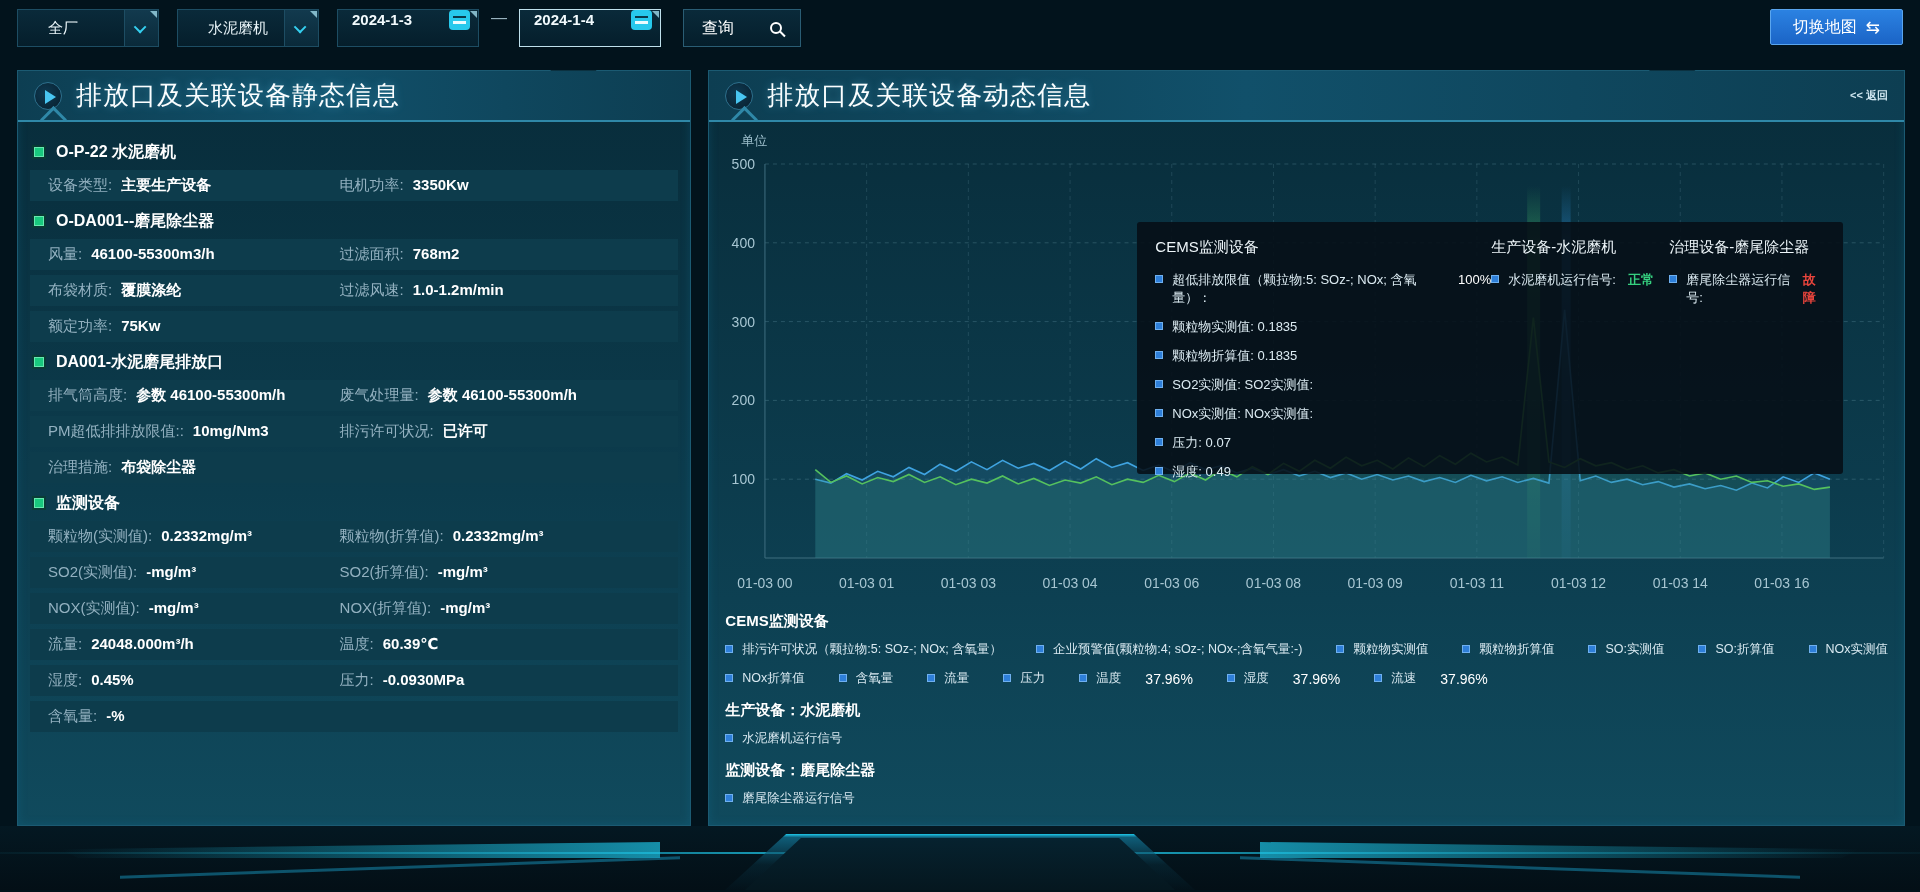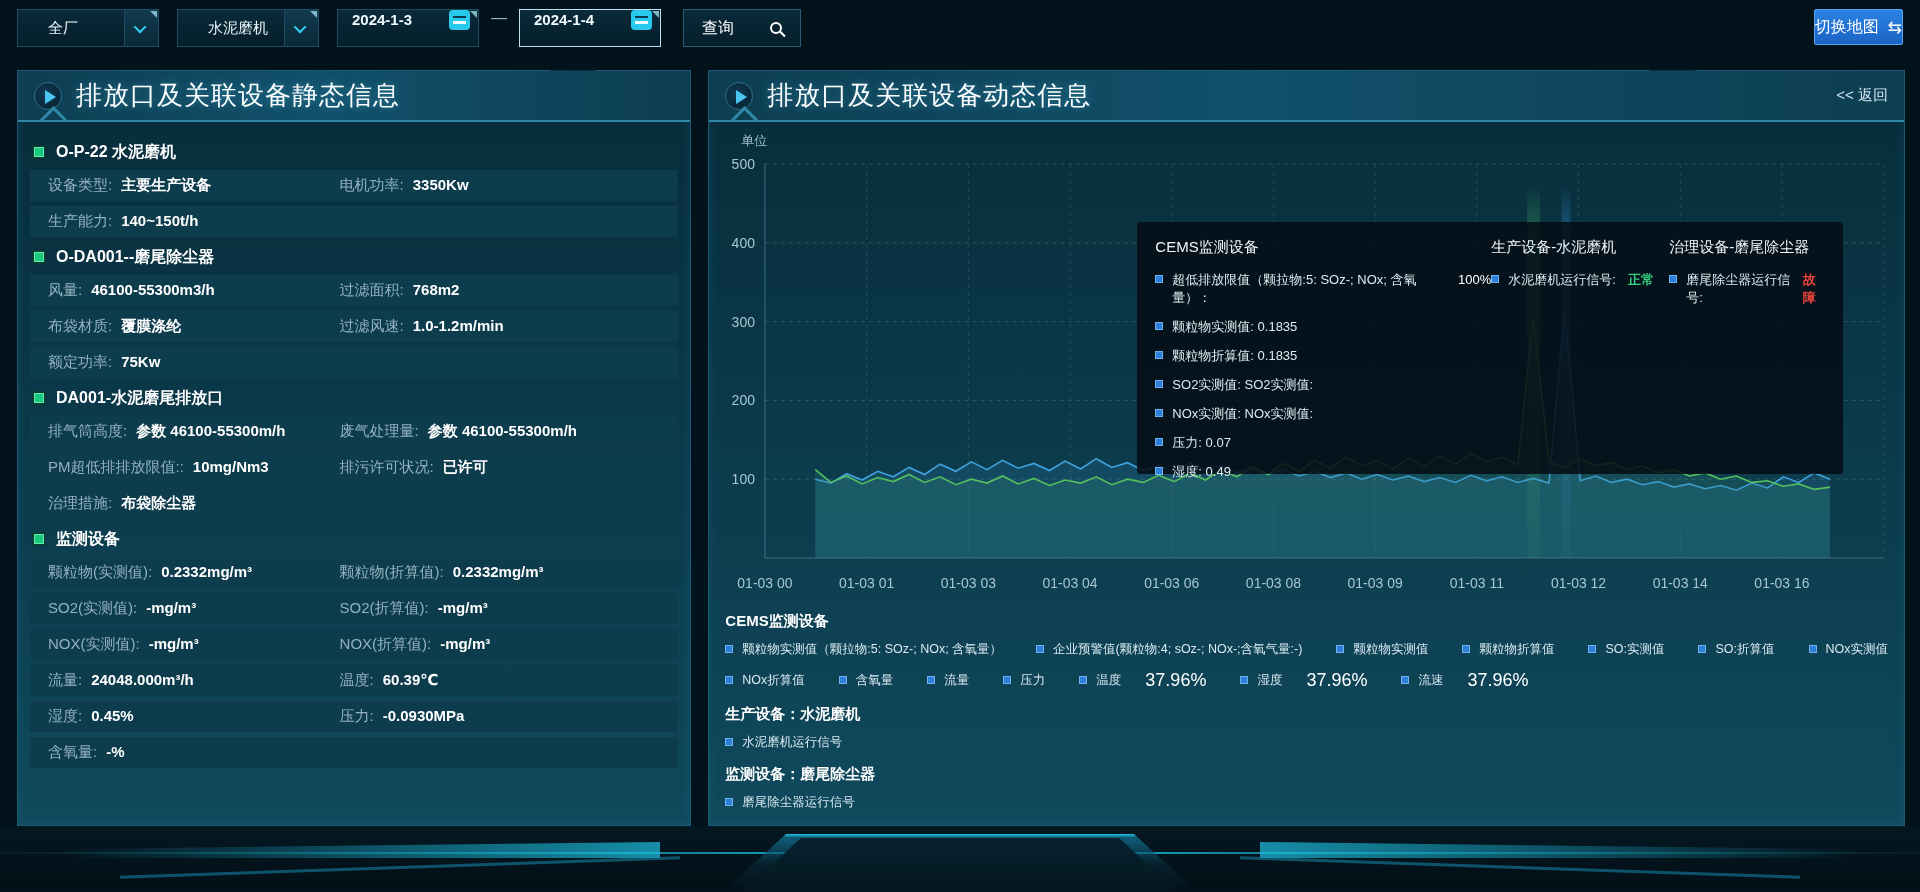--- a/index.html
+++ b/index.html
@@ -29,21 +29,21 @@
   .cal { width:21px; height:20px; background:#27c9ec; border-radius:4px; position:relative; }
   .cal:before { content:''; position:absolute; left:4px; right:4px; top:6px; height:2px; background:#0a3a4a; }
   .cal:after  { content:''; position:absolute; left:4px; right:4px; top:11px; height:3px; background:#eafcff; }
   .date-sep { margin:0 12px; color:#9db8c4; font-size:16px; }
   .query-btn { width:118px; margin-left:22px; padding:0 18px; justify-content:space-between;
     border-color:#2a5d74; cursor:pointer; }
   .query-btn .q-label { font-size:16px; color:#ffffff; }
   .mag { width:12px; height:12px; border:2px solid #fff; border-radius:50%; position:relative; }
   .mag:after { content:''; position:absolute; width:7px; height:2px; background:#fff;
     transform:rotate(45deg); right:-6px; bottom:-3px; }
-  .switch-btn { margin-left:auto; height:36px; padding:0 0; display:flex; align-items:center; gap:9px;
+  .switch-btn { margin-left:auto; height:36px; padding:0 22px; display:flex; align-items:center; gap:9px;
     background:linear-gradient(180deg,#2b82e2 0%,#1b64c6 100%); border:1px solid #5aa5ee;
     border-radius:2px; cursor:pointer; }
   .switch-btn .s-label { font-size:16px; color:#fff; }
   .switch-btn .s-icon { font-size:17px; color:#fff; }
 
   
   .main { display:flex; gap:17px; padding:2px 15px 0 17px; height:758px; }
   .panel { position:relative; border:1px solid #1b5a72;
     background:linear-gradient(180deg,#082c3a 0%,#0d4052 70%,#104a5d 100%);
     box-shadow:0 0 10px rgba(20,120,160,.25) inset; }
@@ -58,21 +58,21 @@
   .panel-header:after { content:''; position:absolute; left:26px; bottom:-9px;
     width:16px; height:16px; border-top:3px solid #2f88a8; border-left:3px solid #2f88a8;
     transform:rotate(45deg); background:transparent; }
   .play-icon { width:28px; height:28px; border-radius:50%; flex:0 0 28px;
     background:radial-gradient(circle at 40% 40%, #0e3a52, #081e2c); border:1px solid #2d6f8c;
     position:relative; margin-right:14px; }
   .play-icon:after { content:''; position:absolute; left:10px; top:7px;
     border-left:11px solid #49c6f2; border-top:7px solid transparent; border-bottom:7px solid transparent; }
   .panel-title { font-size:26px; font-weight:500; letter-spacing:1px; color:#fbfeff;
     text-shadow:0 0 8px rgba(90,200,240,.45); }
-  .back-link { margin-left:auto; font-size:15px; color:#cfe6f0; cursor:pointer; }
+  .back-link { margin-left:auto; font-size:11px; color:#cfe6f0; cursor:pointer;font-weight:bold; }
 
   
   .left-body { padding:10px 12px 0 12px; }
   .section-row { display:flex; align-items:center; height:30px; margin:5px 0 3px 4px; }
   .bullet { width:10px; height:10px; background:#19c97e; border:1px solid #67eab0;
     box-shadow:0 0 0 2px rgba(10,60,50,.8); margin-right:12px; }
   .section-title { font-size:16px; font-weight:700; color:#ffffff; }
   .info-row { background:#0d3c4c; min-height:31px; display:flex; align-items:center;
     padding:5px 10px 5px 18px; margin-bottom:5px; }
   .cell { width:47%; display:flex; align-items:flex-start; }
@@ -97,21 +97,21 @@
   .tt-text { font-size:13px; color:#dcebf2; }
   .tt-val { font-size:13px; color:#ffffff; margin-left:25px; }
   .sig-val { font-size:13px; margin-left:12px; font-weight:700; }
 
   
   .legend-area { padding:4px 16px 0 16px; }
   .lg-head { font-size:15px; font-weight:700; color:#ffffff; margin:6px 0 10px; }
   .lg-row { display:flex; align-items:center; flex-wrap:nowrap; gap:34px; margin-bottom:12px; }
   .legend-item { display:flex; align-items:center; cursor:pointer; white-space:nowrap; }
   .legend-item .lg-label { font-size:12.5px; color:#d9e9f1; }
-  .legend-item .lg-value { font-size:18px; color:#ffffff; margin-left:24px; }
+  .legend-item .lg-value { font-size:14px; color:#ffffff; margin-left:24px; }
   .lg-sec-head { font-size:15px; font-weight:700; color:#ffffff; margin:14px 0 10px; }
   .lg-single { margin-bottom:4px; }
 
   
   .footer { position:relative; height:64px; margin-top:0;
     background:linear-gradient(180deg,#041822 0%,#030f16 100%); overflow:hidden; }
   .f-base { position:absolute; left:0; right:0; top:26px; height:2px;
     background:linear-gradient(90deg,rgba(30,200,234,.05),rgba(30,200,234,.45) 28%,rgba(30,200,234,.95) 50%,rgba(30,200,234,.45) 72%,rgba(30,200,234,.05)); }
   .f-emblem { position:absolute; left:50%; top:8px; width:470px; height:56px; transform:translateX(-50%);
     background:linear-gradient(180deg,#1ec8ea 0%,#0f5d78 6%,rgba(10,58,76,.35) 55%,rgba(6,30,42,.2) 100%);
@@ -176,26 +176,20 @@
           <span class="section-title">O-P-22 水泥磨机</span>
         </div>
         <div class="info-row">
           <div class="cell">
             <span class="lbl">设备类型:</span>
             <span class="val">主要生产设备</span>
           </div>
           <div class="cell cell2">
             <span class="lbl">电机功率:</span>
             <span class="val">3350Kw</span>
-          </div>
-        </div>
-        <div class="info-row">
-          <div class="cell">
-            <span class="lbl">生产能力:</span>
-            <span class="val">140~150t/h</span>
           </div>
         </div>
         <div class="section-row">
           <span class="bullet"></span>
           <span class="section-title">O-DA001--磨尾除尘器</span>
         </div>
         <div class="info-row">
           <div class="cell">
             <span class="lbl">风量:</span>
             <span class="val">46100-55300m3/h</span>
@@ -432,21 +426,21 @@
           </div>
         </div>
       </div>
     </div>
 
     <div class="legend-area">
       <div class="lg-head">CEMS监测设备</div>
       <div class="lg-row" id="lg-row1">
           <span class="legend-item">
             <span class="marker"></span>
-            <span class="lg-label">颗粒物实测值（颗拉物:5: SOz-; NOx; 含氧量）</span>
+            <span class="lg-label">排污许可状况（颗拉物:5: SOz-; NOx; 含氧量）</span>
           </span>
           <span class="legend-item">
             <span class="marker"></span>
             <span class="lg-label">企业预警值(颗粒物:4; sOz-; NOx-;含氧气量:-)</span>
           </span>
           <span class="legend-item">
             <span class="marker"></span>
             <span class="lg-label">颗粒物实测值</span>
           </span>
           <span class="legend-item">

